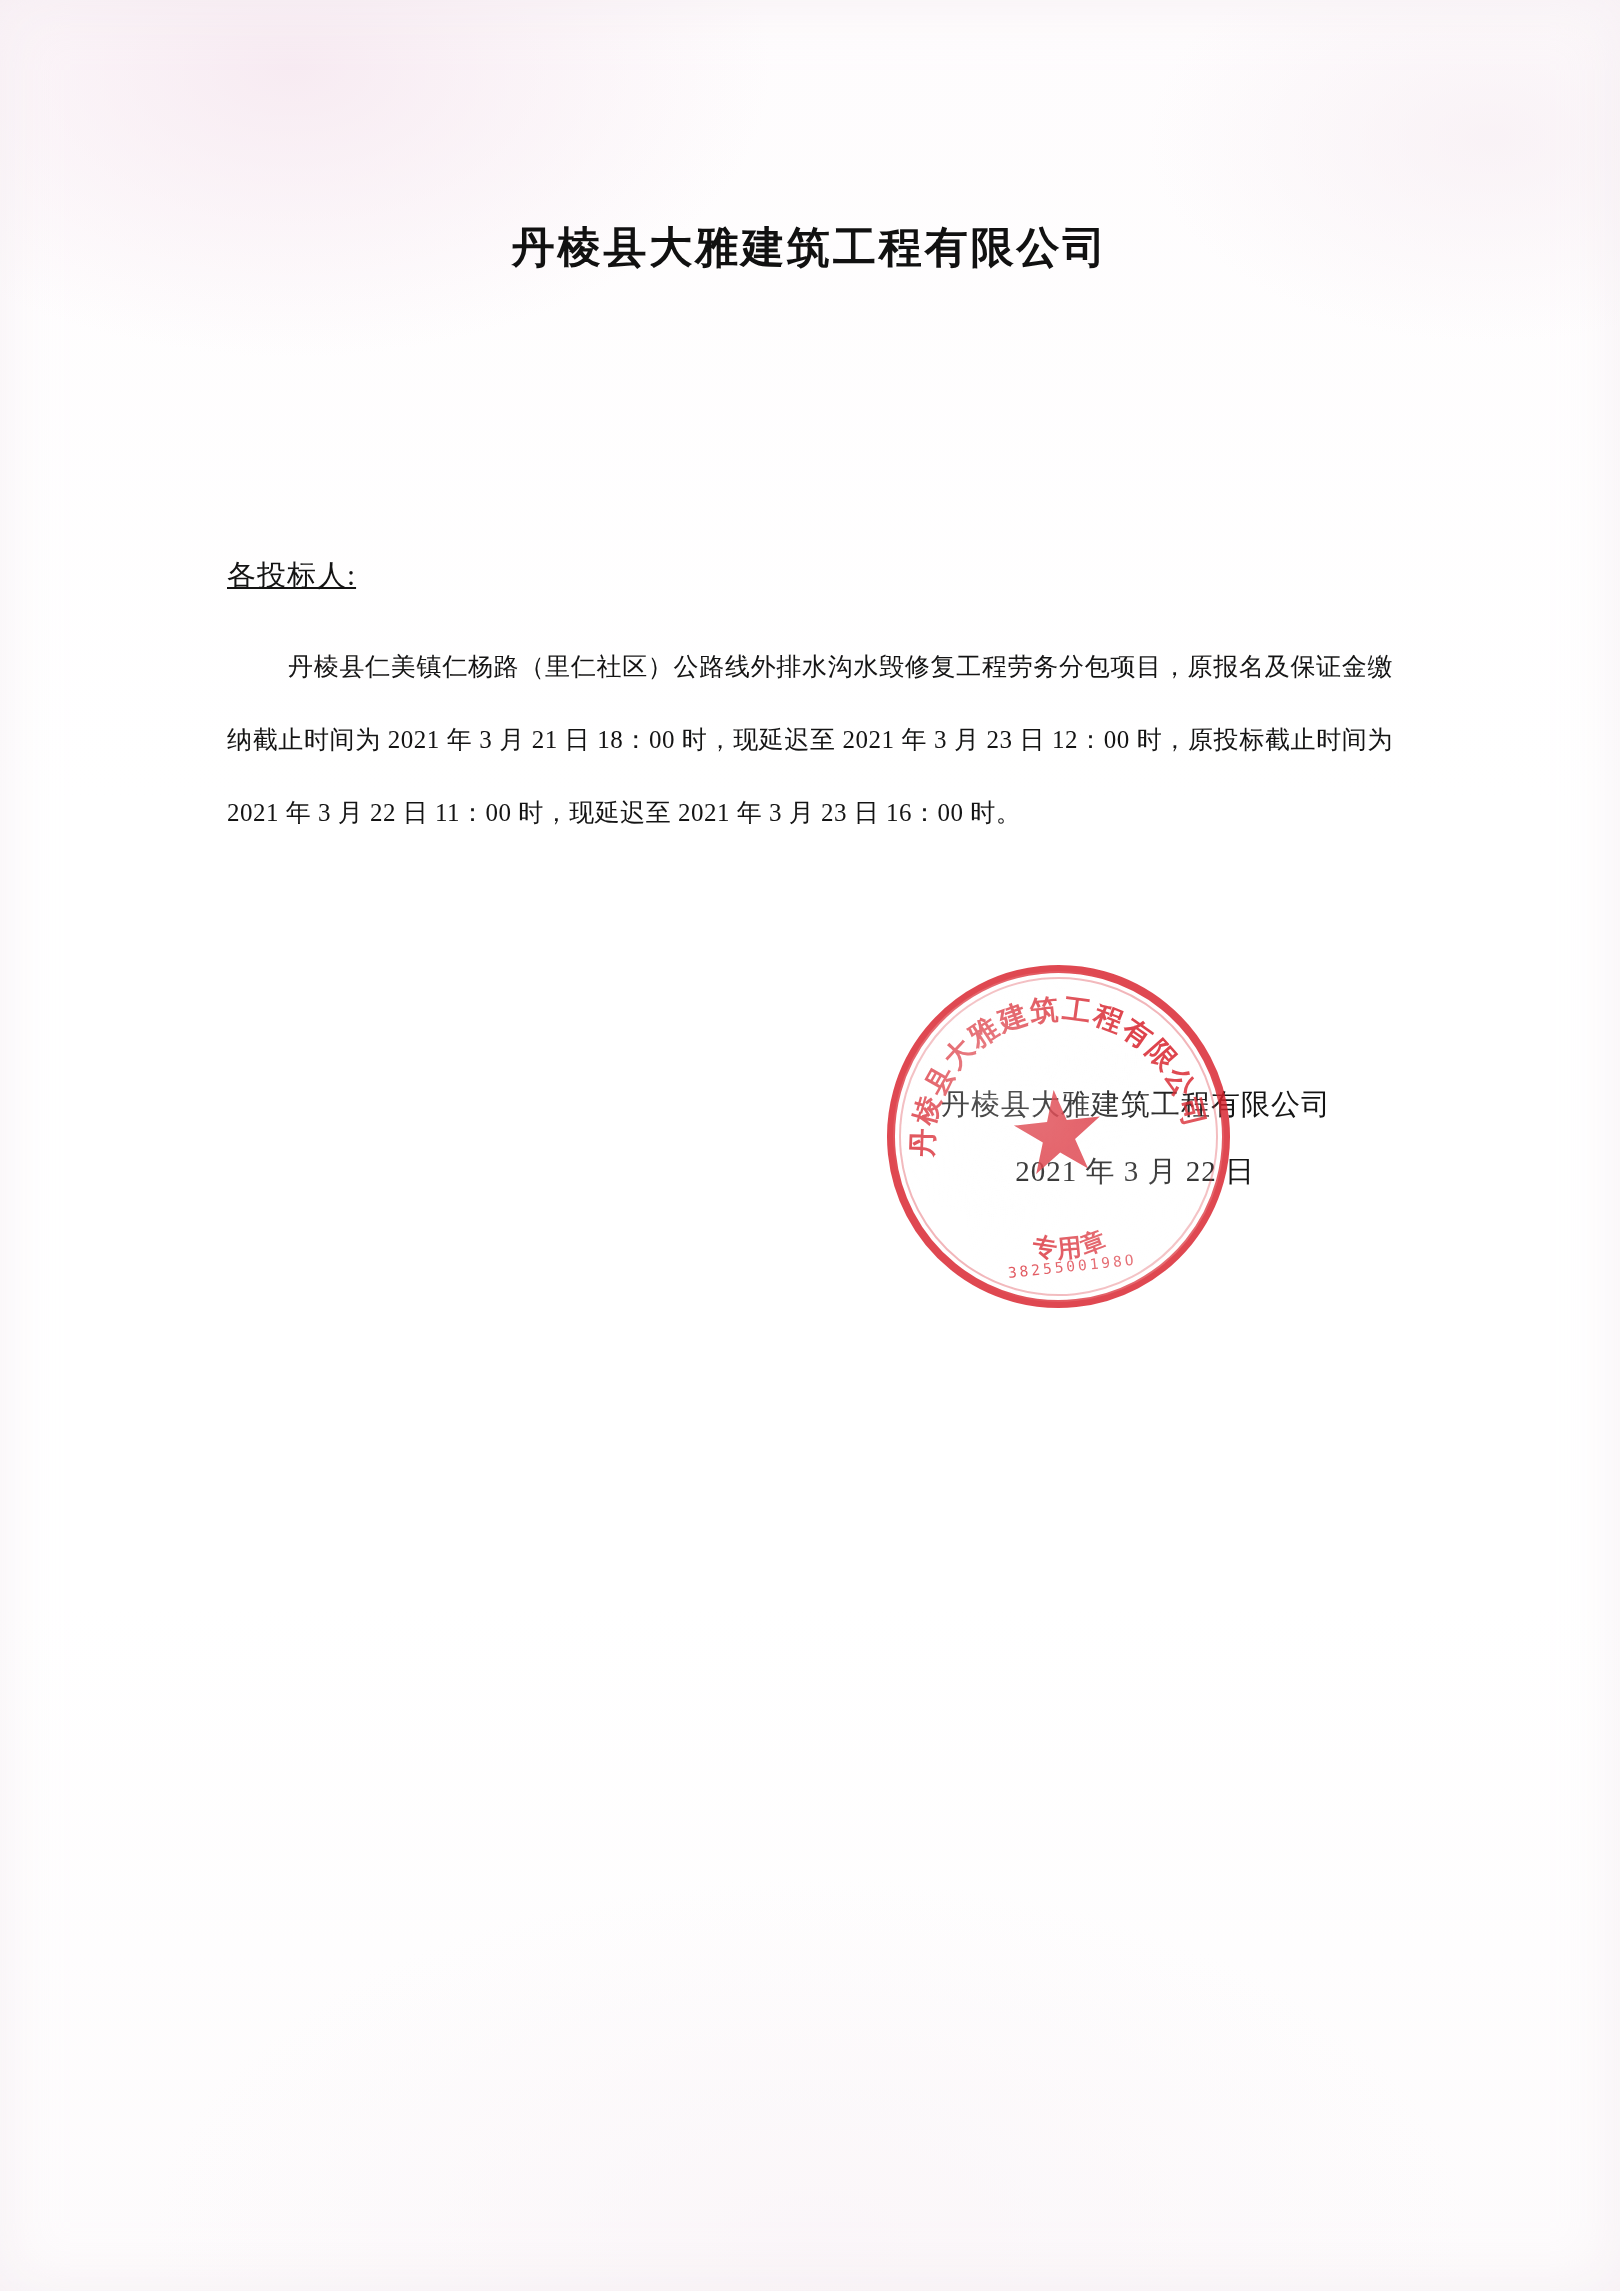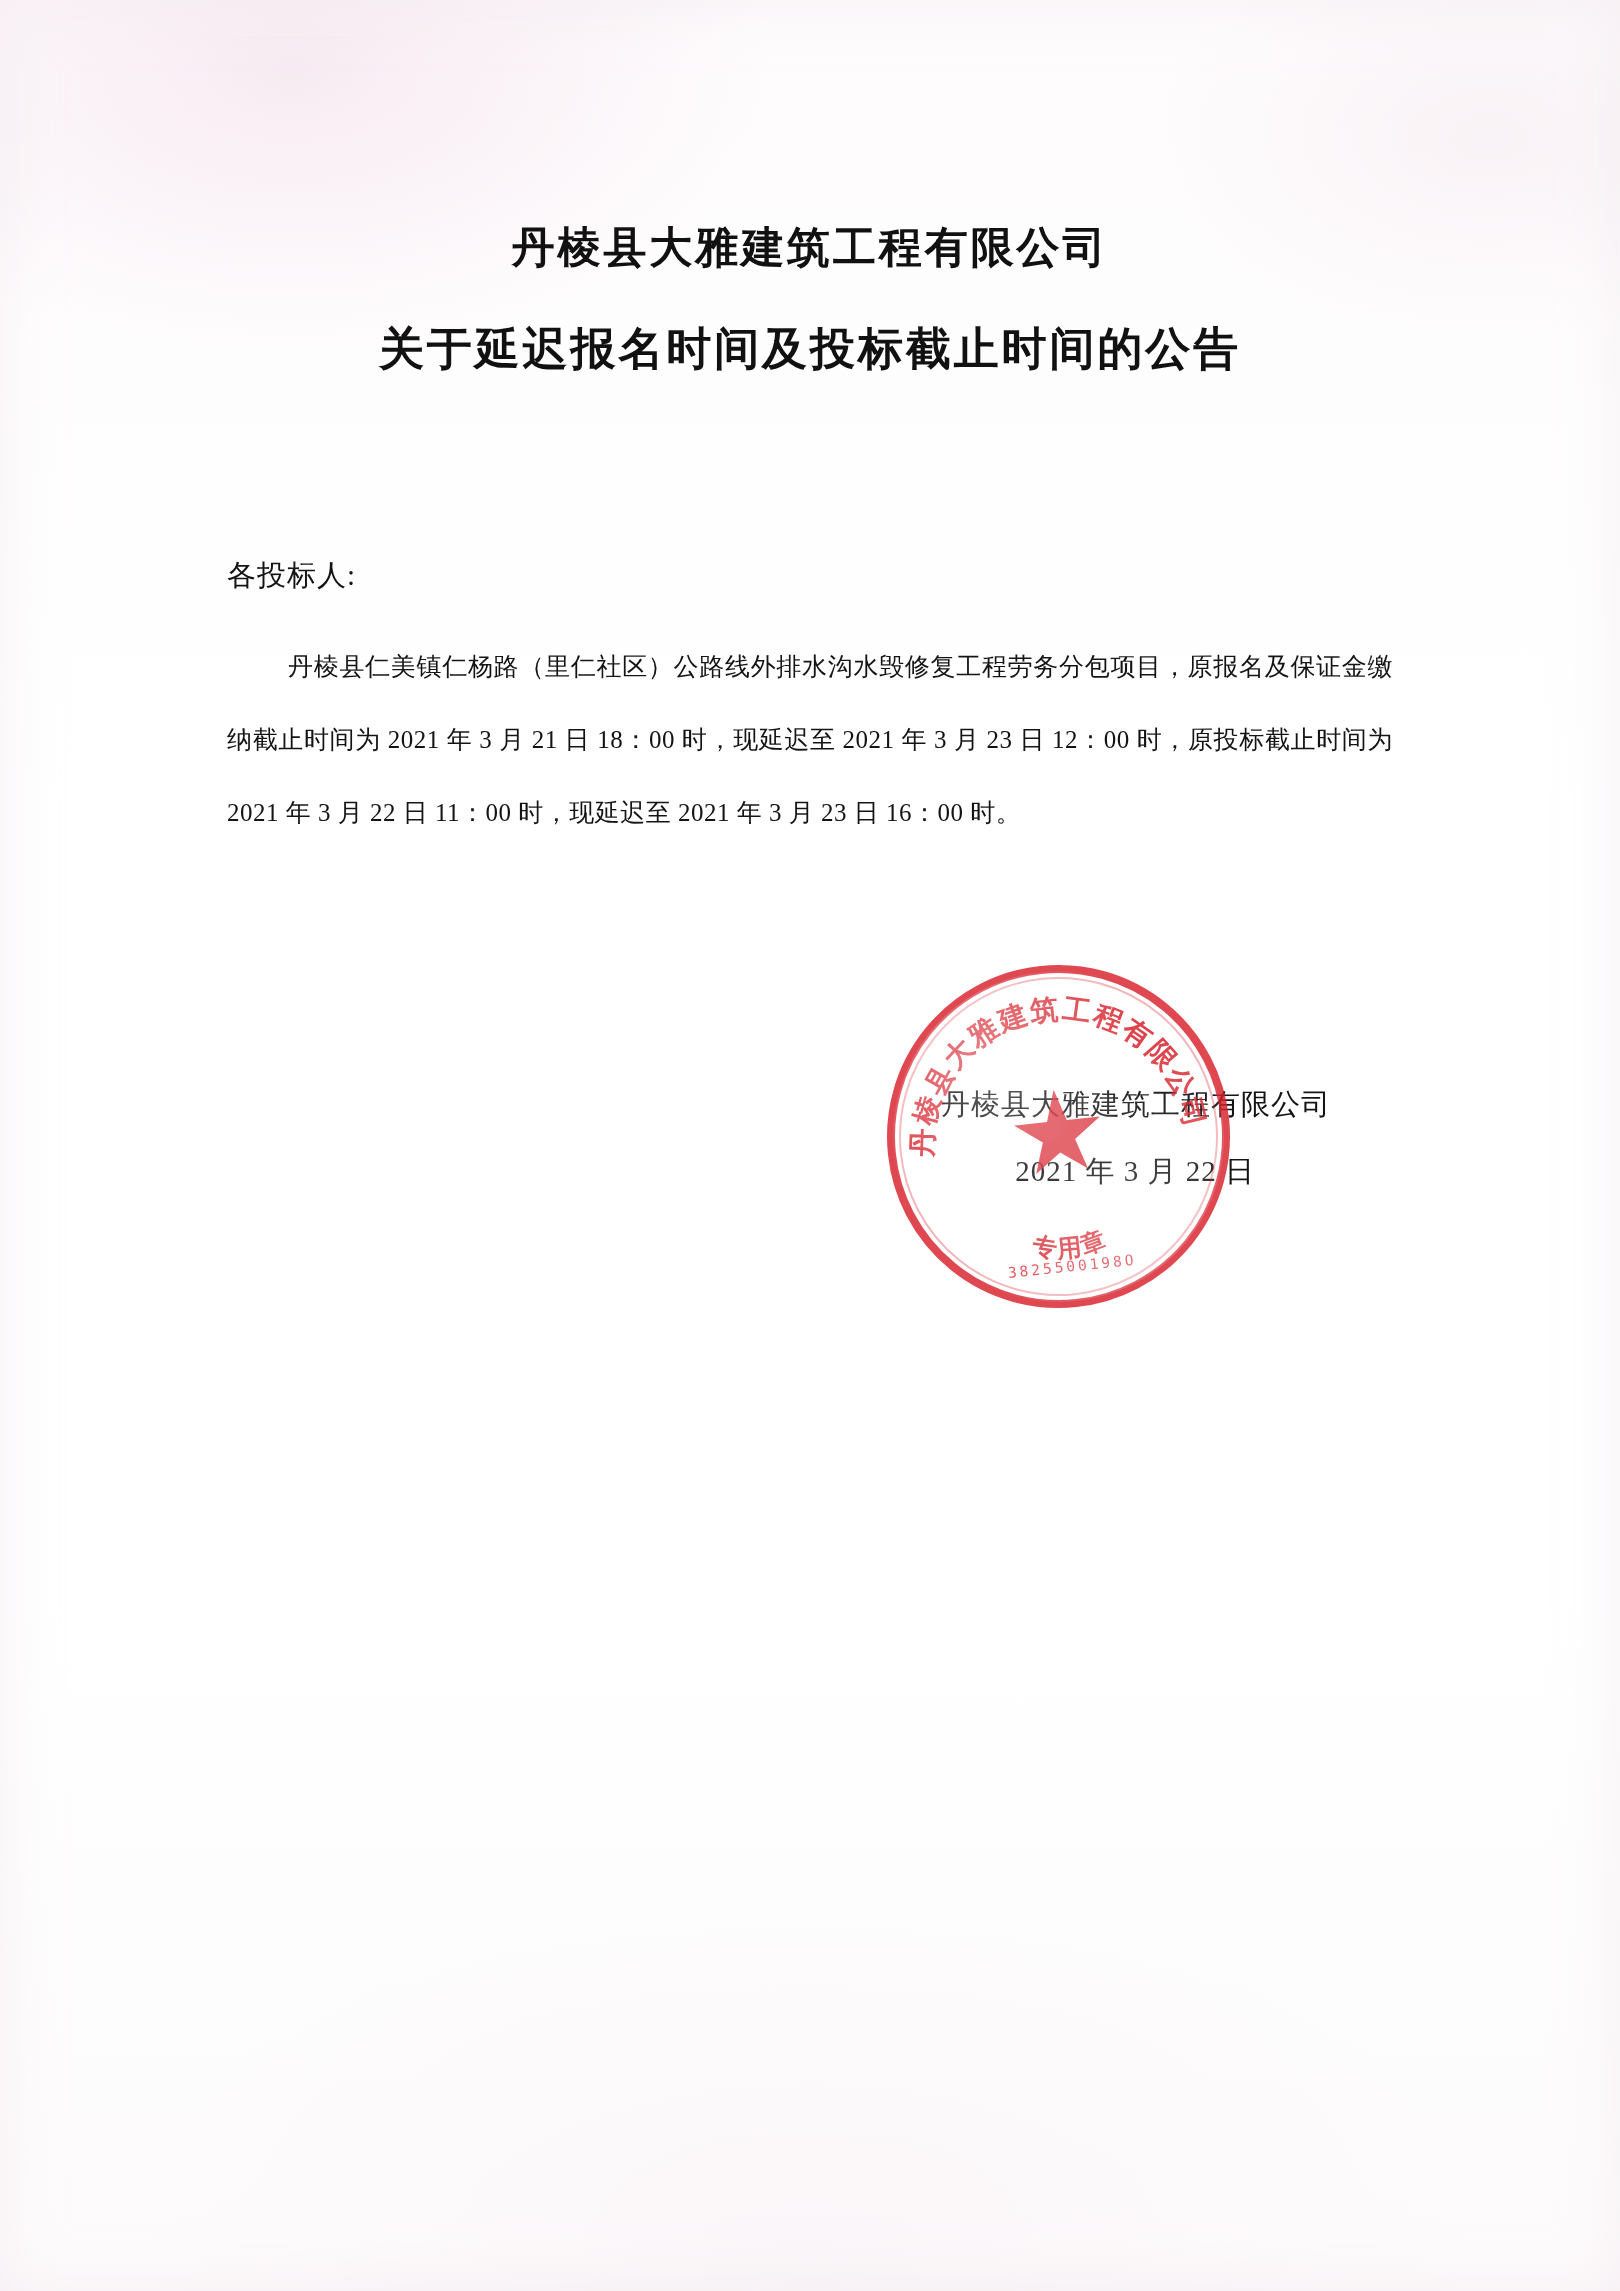--- a/index.html
+++ b/index.html
@@ -69,20 +69,21 @@
     position: absolute;
     left: 227px;
     top: 554px;
     width: 1166px;
   }
   .salutation {
     font-size: 29px;
     line-height: 43px;
     color: #141414;
     letter-spacing: 1px;
+    text-decoration: underline;
   }
   .para {
     margin-top: 33px;
     font-size: 25px;
     line-height: 73px;
     color: #141414;
     text-align: justify;
     text-justify: inter-ideograph;
     letter-spacing: 0.5px;
     text-indent: 61px;
@@ -184,21 +185,20 @@
 </head>
 <body>
 
 <div class="paper"></div>
 <div class="edge-shadow"></div>
 
 <div class="doc">
 
   <div class="title-block">
     <div class="title-line title-line-1">丹棱县大雅建筑工程有限公司</div>
-    <div class="title-line title-line-2">关于延迟报名时间及投标截止时间的公告</div>
   </div>
 
   <div class="body-block">
     <div class="salutation">各投标人:</div>
     <div class="para">丹棱县仁美镇仁杨路（里仁社区）公路线外排水沟水毁修复工程劳务分包项目，原报名及保证金缴纳截止时间为 2021 年 3 月 21 日 18：00 时，现延迟至 2021 年 3 月 23 日 12：00 时，原投标截止时间为 2021 年 3 月 22 日 11：00 时，现延迟至 2021 年 3 月 23 日 16：00 时。</div>
   </div>
 
   <div class="sign-block">
     <div class="sign-company">丹棱县大雅建筑工程有限公司</div>
     <div class="sign-date">2021 年 3 月 22 日</div>

